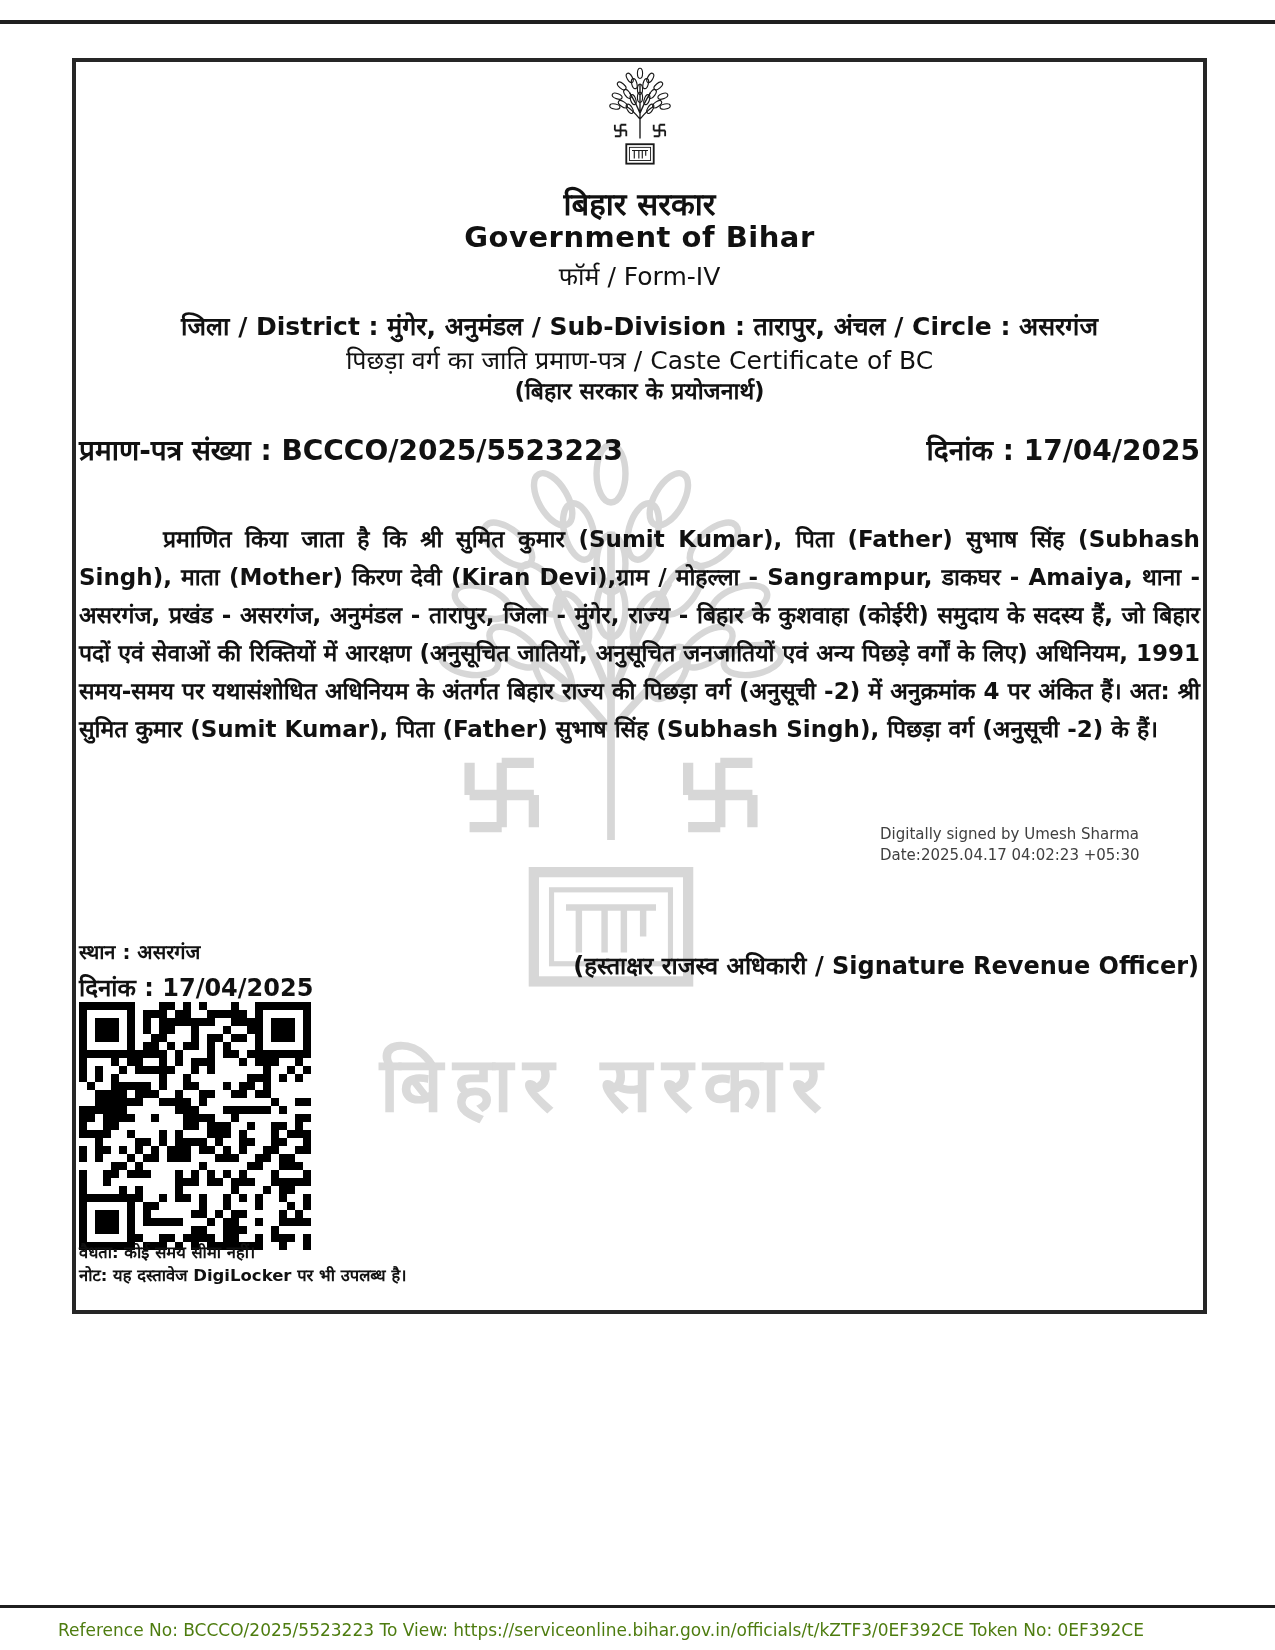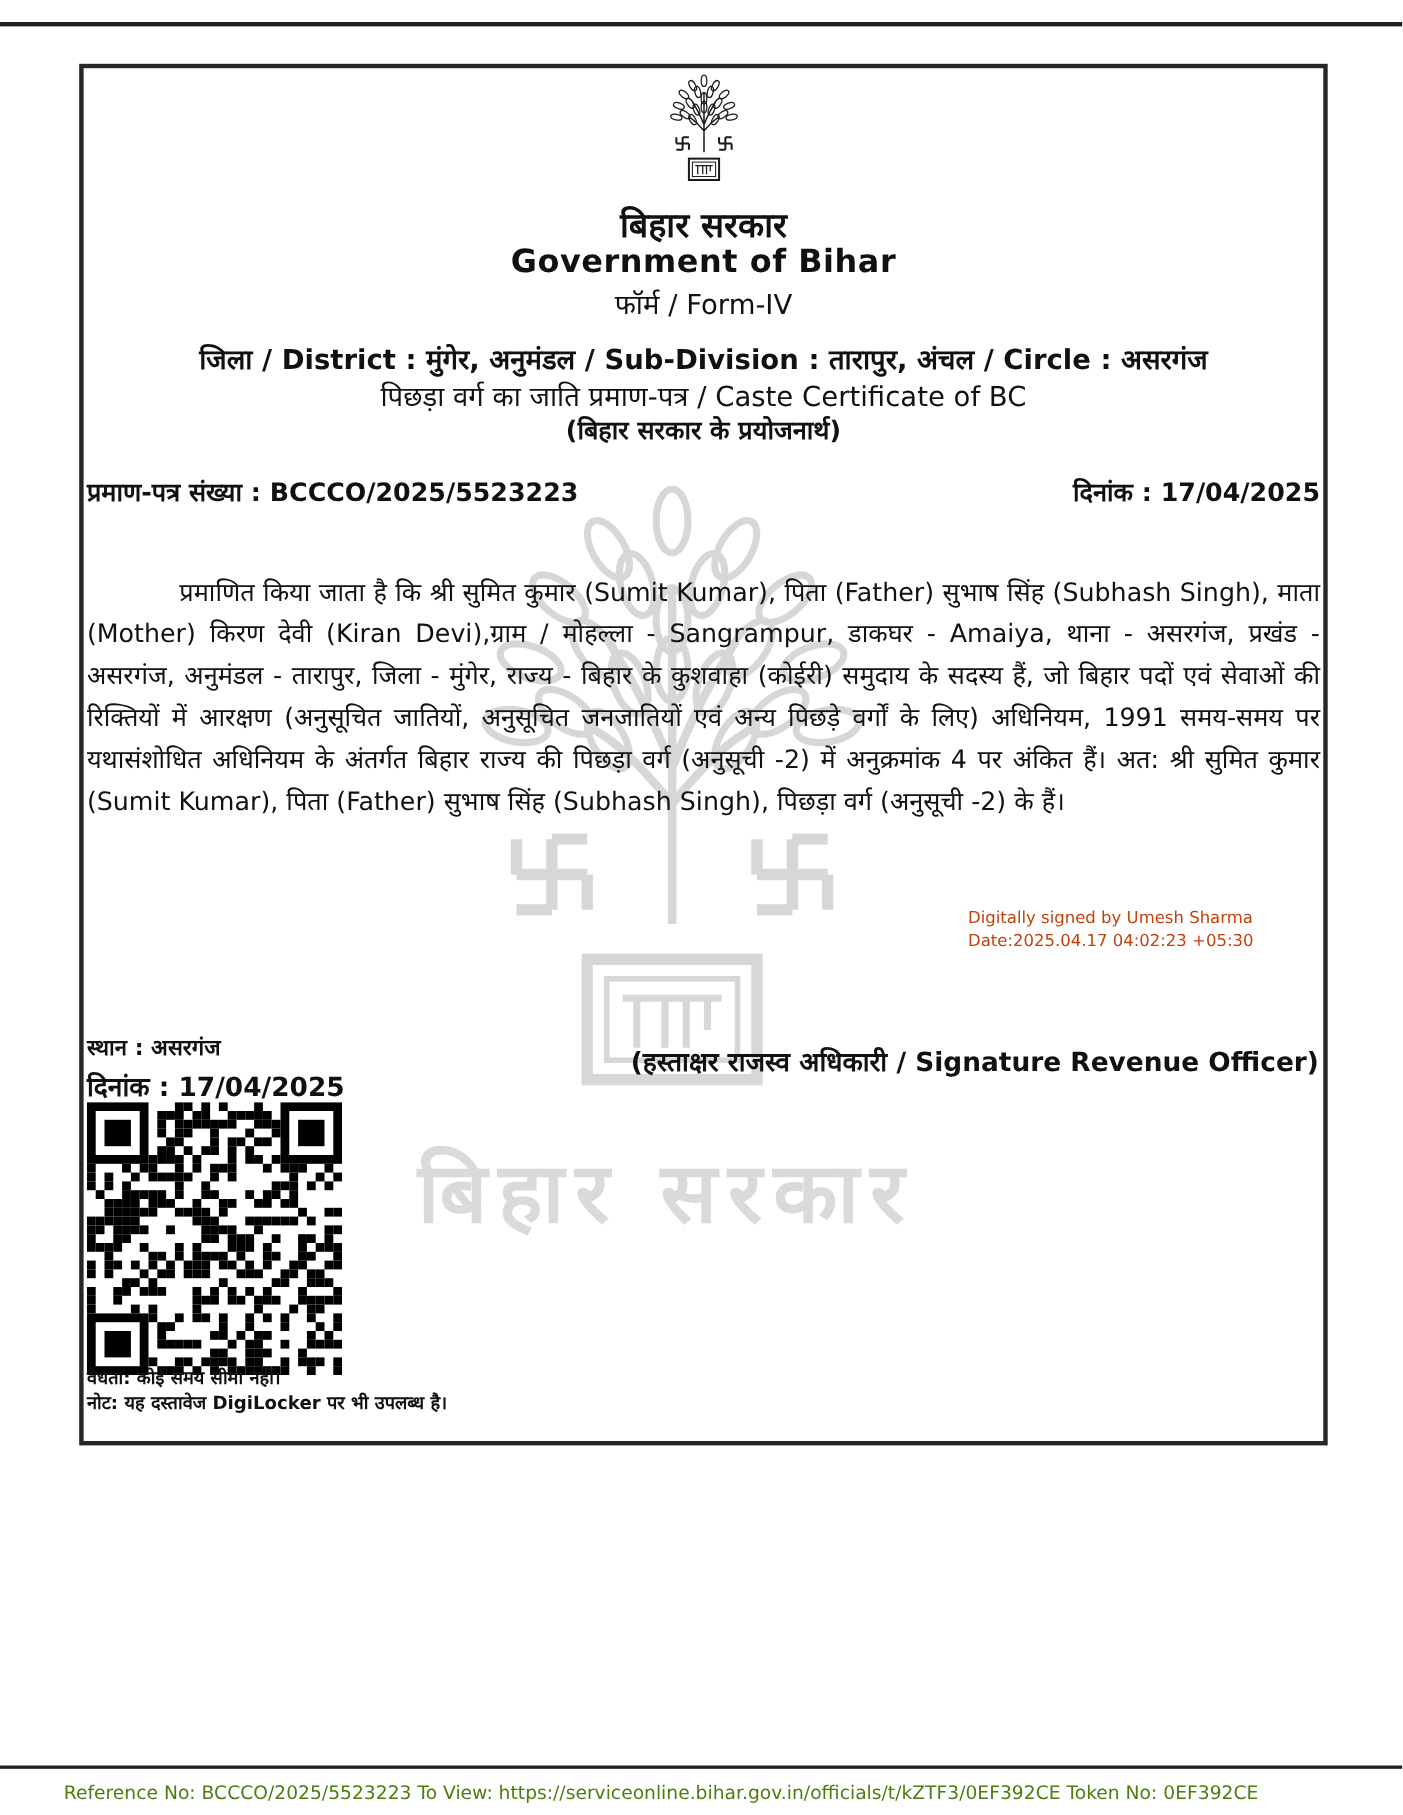--- a/index.html
+++ b/index.html
@@ -27,33 +27,33 @@
   
   .content{position:absolute;inset:0;z-index:1;}
   .centered{position:absolute;left:0;width:1127px;text-align:center;}
   .emblem-top{position:absolute;left:0;right:0;top:2px;text-align:center;color:#1a1a1a;}
   .title-hi{top:120px;font-size:31px;font-weight:bold;}
   .title-en{top:158px;font-size:29px;font-weight:bold;letter-spacing:0.5px;}
   .form-line{top:196px;font-size:25px;font-weight:normal;}
   .district-line{top:246px;font-size:25px;font-weight:bold;}
   .caste-line{top:280px;font-size:25px;font-weight:normal;}
   .purpose-line{top:312px;font-size:23px;font-weight:bold;}
-  .meta-row{position:absolute;top:368px;left:3px;width:1121px;font-size:23px;font-weight:bold;}
+  .meta-row{position:absolute;top:368px;left:3px;width:1121px;font-size:28px;font-weight:bold;}
   .meta-no{float:left;}
   .meta-date{float:right;}
   .body-text{
     position:absolute;top:458px;left:3px;width:1121px;
-    font-size:23px;font-weight:normal;line-height:38px;
+    font-size:23px;font-weight:bold;line-height:38px;
     text-align:justify;
   }
   .body-text p{margin:0;text-indent:84px;}
   .body-text p + p{margin-top:12px;}
   .digital-sig{
     position:absolute;left:804px;top:762px;
-    font-size:15px;font-weight:normal;color:#c2410c;line-height:21px;
+    font-size:15px;font-weight:normal;color:#404040;line-height:21px;
   }
   .place-line{position:absolute;left:3px;top:876px;font-size:20px;font-weight:bold;}
   .officer-line{position:absolute;right:4px;top:886px;font-size:24px;font-weight:bold;text-align:right;}
   .date2-line{position:absolute;left:3px;top:908px;font-size:24px;font-weight:bold;}
   .qr{position:absolute;left:3px;top:940px;}
   .notes{position:absolute;left:3px;top:1180px;font-size:16.5px;font-weight:bold;line-height:22.5px;}
   .notes div{white-space:nowrap;}
   
   .footer-rule{position:absolute;top:1605px;left:0;width:1275px;height:3px;background:#1f1f1f;}
   .footer-text{position:absolute;top:1620px;left:58px;font-size:17px;color:#4d7c0f;}

